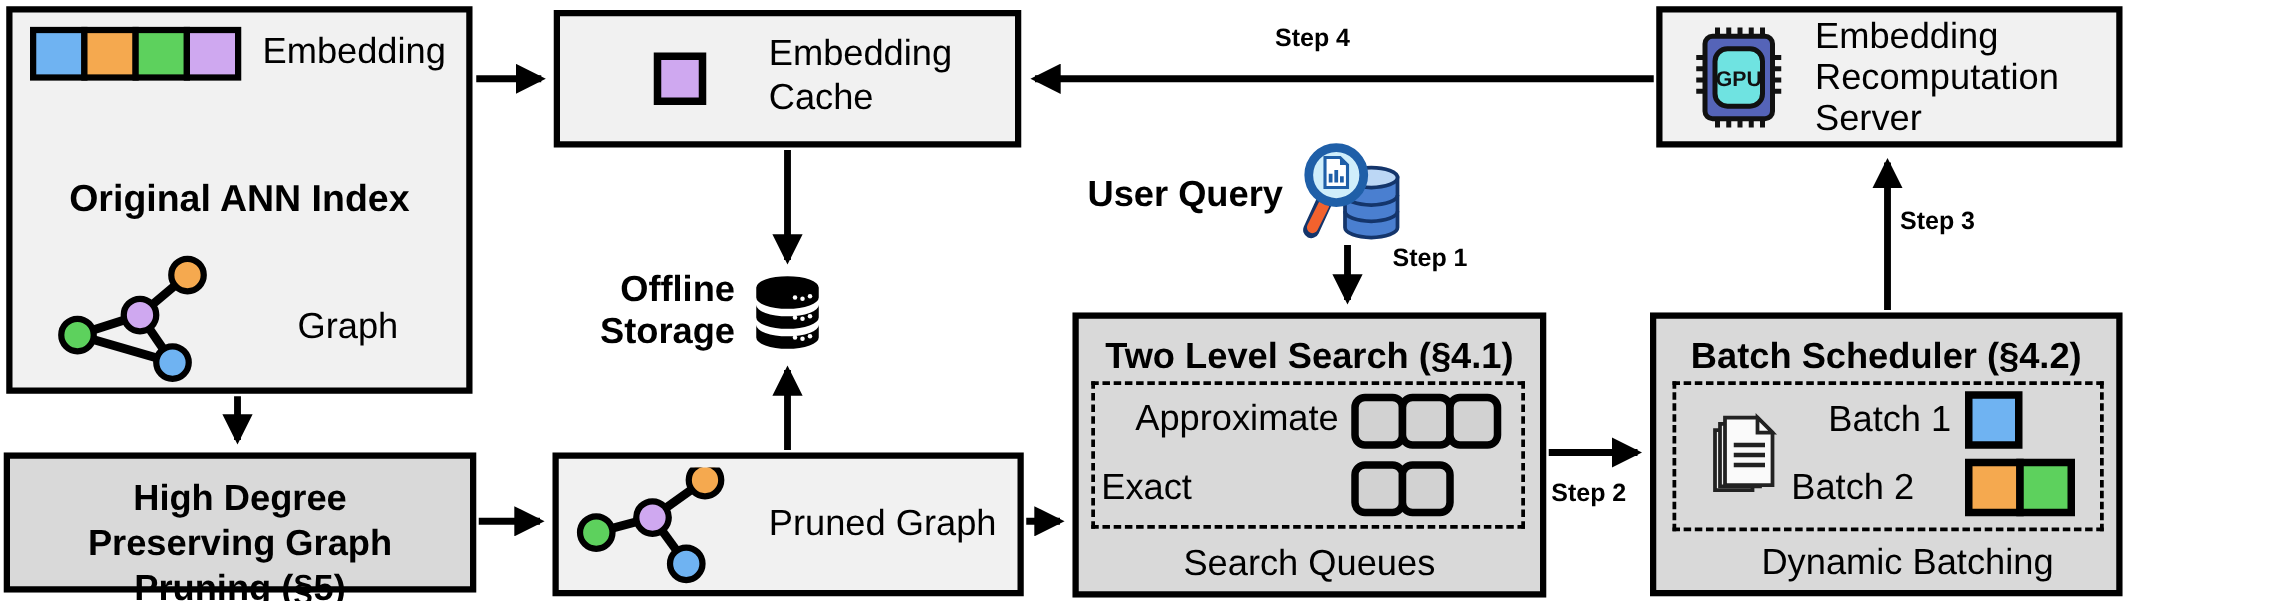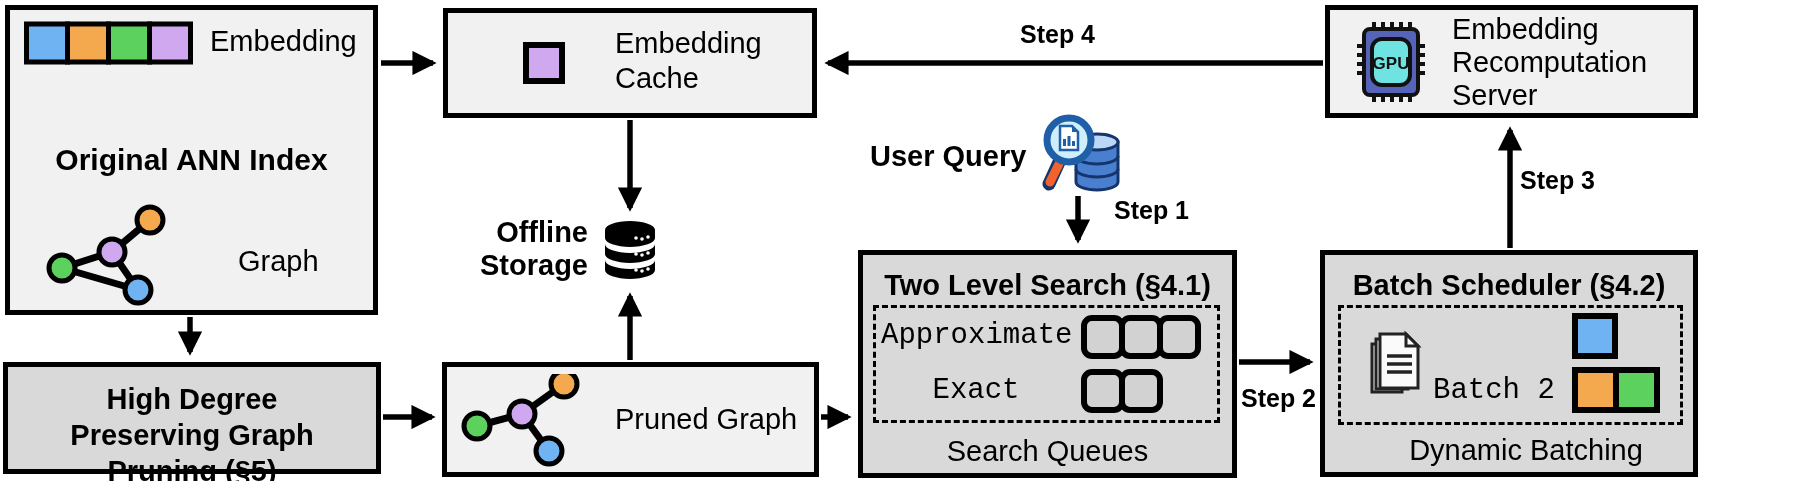--- a/index.html
+++ b/index.html
@@ -1,24 +1,24 @@
 <!DOCTYPE html>
 <html><head>
 <meta charset="utf-8">
 <style>
   html,body{margin:0;padding:0;background:#fff;}
   #canvas{position:relative;width:1817px;height:481px;background:#ffffff;overflow:hidden;
           font-family:"Liberation Sans",sans-serif;color:#000;}
   .box{position:absolute;box-sizing:border-box;border:5px solid #000;background:#f1f1f1;}
   .box.dark{background:#d9d9d9;}
-  .dashed{position:absolute;box-sizing:border-box;border:3px dashed #000;font-family:Liberation Mono, monospace;}
+  .dashed{position:absolute;box-sizing:border-box;border:3px dashed #000;}
   .lbl{position:absolute;font-size:29px;line-height:33px;white-space:normal;}
   .b{font-weight:bold;}
   .ctr{text-align:center;width:100%;left:0;}
-  .step{position:absolute;font-size:25px;font-weight:bold;}
+  .step{position:absolute;font-size:20px;font-weight:bold;}
   .qsq{width:32px;height:32px;border:6px solid #000;border-radius:11px;background:#d2d2d2;}
   .qrow{position:absolute;display:flex;}
   .qrow .qsq + .qsq{margin-left:-6px;}
   svg{display:block;}
   .abs{position:absolute;}
   #arrow-overlay{position:absolute;left:0;top:0;pointer-events:none;}
 </style>
 </head>
 <body>
 
@@ -131,21 +131,21 @@
 
   <div class="box dark" style="left:858px;top:250px;width:379px;height:228px;">
     <div class="lbl b ctr" style="top:14px;">Two Level Search (§4.1)</div>
     <div class="dashed" style="left:10px;top:50px;width:347px;height:118px;">
       <div class="lbl" style="left:5px;top:11px;width:190px;text-align:right;">Approximate</div>
       <div class="qrow" style="left:205px;top:7px;">
         <div class="qsq"></div>
         <div class="qsq"></div>
         <div class="qsq"></div>
       </div>
-      <div class="lbl" style="left:5px;top:66px;width:190px;text-align:center;">Exact</div>
+      <div class="lbl" style="left:5px;top:66px;width:190px;text-align:left;">Exact</div>
       <div class="qrow" style="left:205px;top:61px;">
         <div class="qsq"></div>
         <div class="qsq"></div>
       </div>
     </div>
     <div class="lbl ctr" style="top:180px;">Search Queues</div>
   </div>
 
   <div class="box dark" style="left:1320px;top:250px;width:378px;height:227px;">
     <div class="lbl b ctr" style="top:14px;">Batch Scheduler (§4.2)</div>
@@ -156,20 +156,21 @@
           <path d="M10,9 h32 v50 h-32 z"></path>
           <path d="M14,4 h26 l12,12 v42 h-38 z" fill="#fafafa"></path>
           <path d="M40,4 l12,12 h-12 z" fill="#fafafa"></path>
         </g>
         <g stroke="#222" stroke-width="3.5">
           <line x1="21" y1="26" x2="46" y2="26"></line>
           <line x1="21" y1="34" x2="46" y2="34"></line>
           <line x1="21" y1="42" x2="46" y2="42"></line>
         </g>
       </svg>
+      <div class="lbl" style="left:92px;top:12px;width:128px;text-align:right;">Batch 1</div>
       <svg class="abs" style="left:230px;top:4px;" width="48" height="48" viewBox="0 0 48 48">
         <rect x="4" y="4" width="40" height="40" stroke="#000" stroke-width="6" fill="#6FB3F2"></rect>
       </svg>
       <div class="lbl" style="left:92px;top:66px;width:128px;text-align:left;">Batch 2</div>
       <svg class="abs" style="left:230px;top:58px;" width="90" height="48" viewBox="0 0 90 48">
         <rect x="4" y="4" width="41" height="40" stroke="#000" stroke-width="6" fill="#F5A94F"></rect>
         <rect x="45" y="4" width="41" height="40" stroke="#000" stroke-width="6" fill="#5DD15D"></rect>
       </svg>
     </div>
     <div class="lbl ctr" style="top:179px;margin-left:17px;">Dynamic Batching</div>

